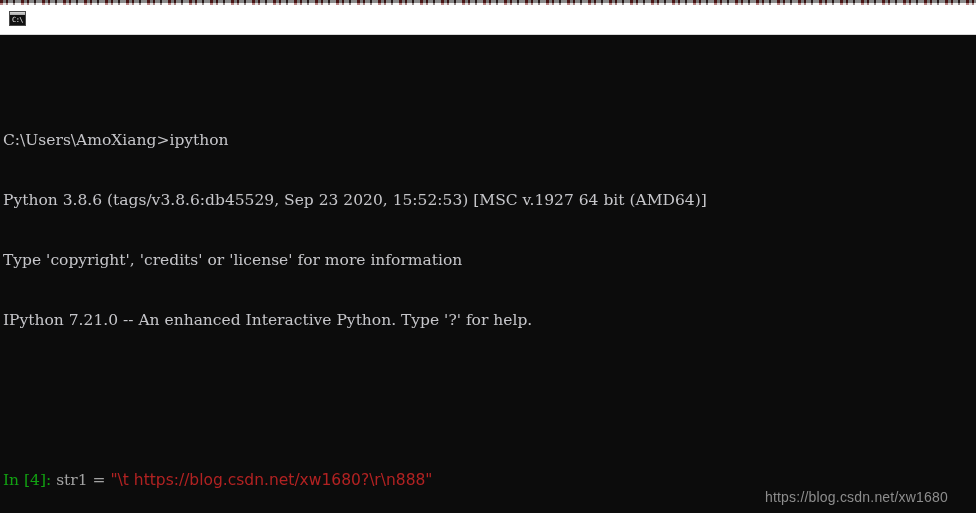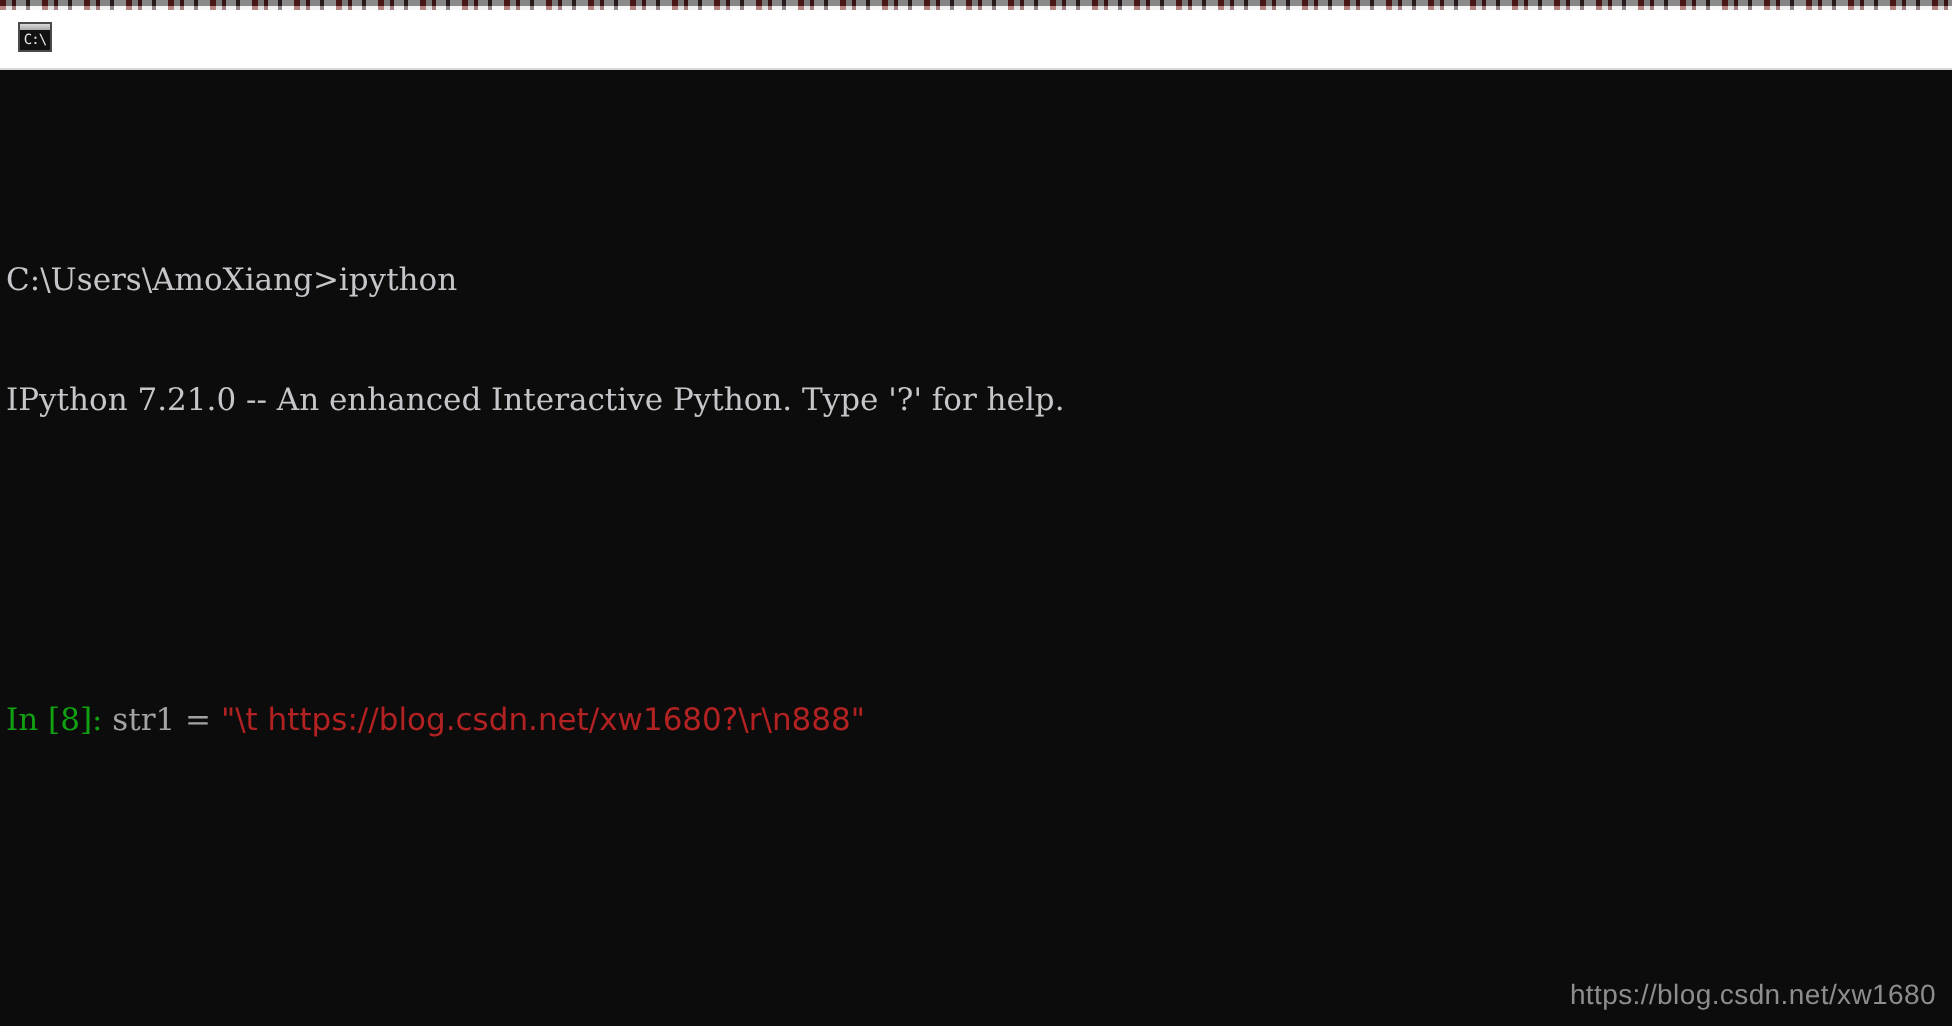--- a/index.html
+++ b/index.html
@@ -118,21 +118,21 @@
   .c-str       { color: #b22222; }
   .c-plain     { color: #a3a3a3; }
   .c-out       { color: #c6c6ca; }
 
   
   .cjk { font-family: "DejaVu Sans", sans-serif; }
 
   
   .watermark {
     position: absolute;
-    right: 8px;
+    right: 28px;
     bottom: 8px;
     font-family: "Liberation Sans", sans-serif;
     font-size: 14px;
     color: #8d8d8d;
     letter-spacing: .2px;
     z-index: 4;
     white-space: nowrap;
   }
 </style>
 </head>
@@ -146,25 +146,27 @@
     <div class="console-icon">
       <div class="ci-bar"></div>
       <div class="ci-txt">C:\</div>
     </div>
   </div>
 
   <div class="terminal">
 
     
     <div class="line"><span class="c-out">C:\Users\AmoXiang&gt;ipython</span></div>
+    <div class="line"><span class="c-out">Python 3.8.6 (tags/v3.8.6:db45529, Sep 23 2020, 15:52:53) [MSC v.1927 64 bit (AMD64)]</span></div>
+    <div class="line"><span class="c-out">Type 'copyright', 'credits' or 'license' for more information</span></div>
     <div class="line"><span class="c-out">IPython 7.21.0 -- An enhanced Interactive Python. Type '?' for help.</span></div>
 
     
     <div class="line blank"></div>
-    <div class="line"><span class="c-prompt">In [8]:</span><span class="c-plain"> str1 = </span><span class="c-str cjk">"\t https://blog.csdn.net/xw1680?\r\n888"</span></div>
+    <div class="line"><span class="c-prompt">In [4]:</span><span class="c-plain"> str1 = </span><span class="c-str cjk">"\t https://blog.csdn.net/xw1680?\r\n888"</span></div>
 
     
     
     
     
     
 
     
     
     

